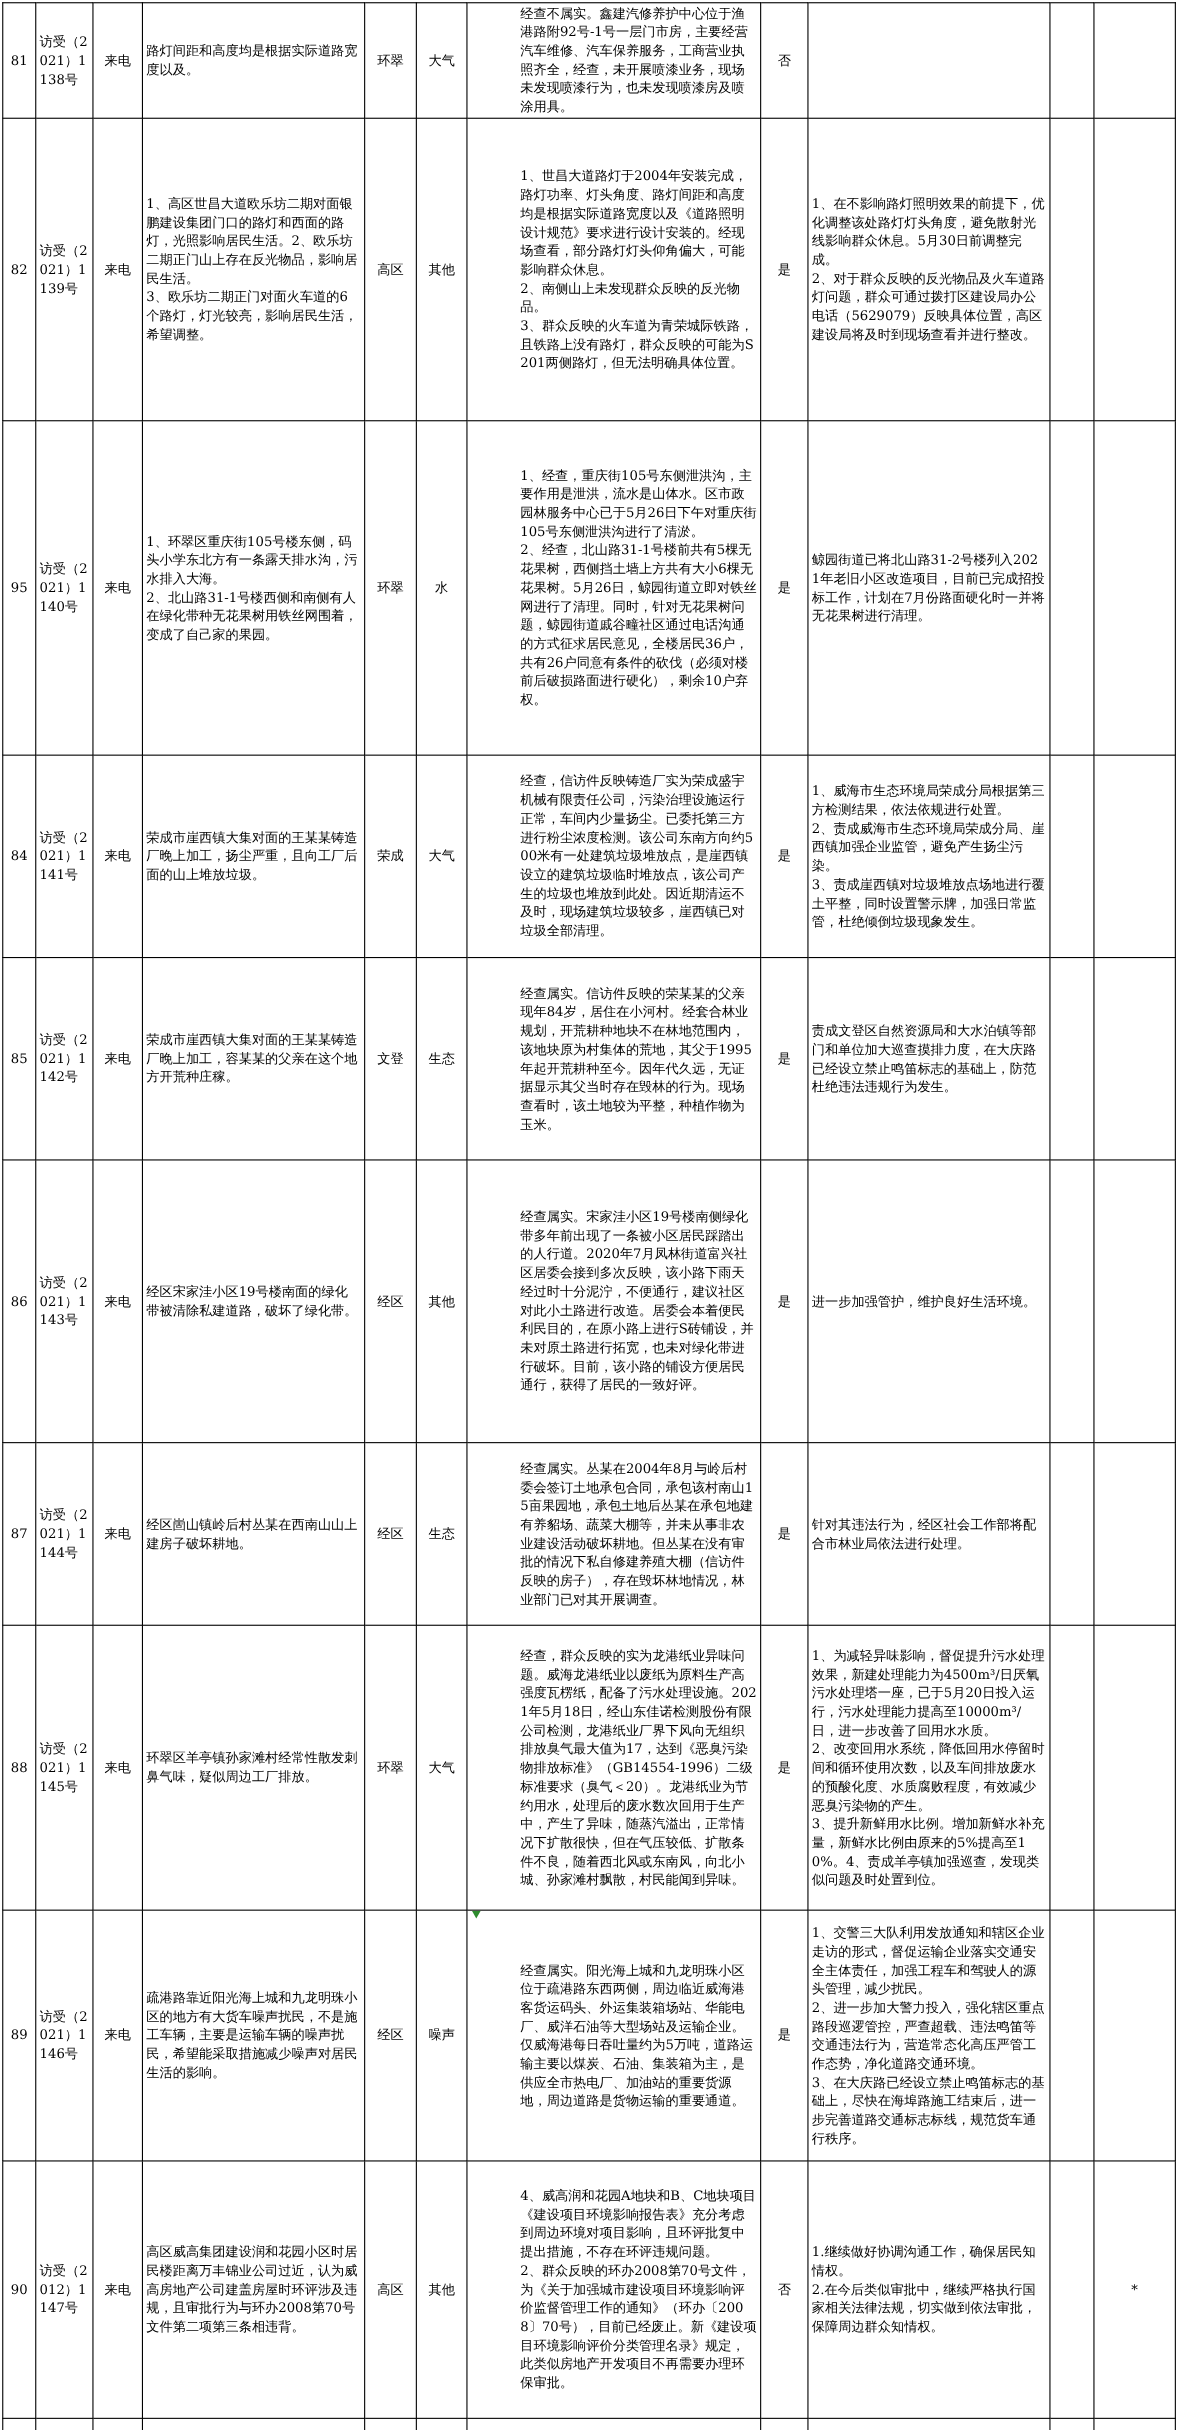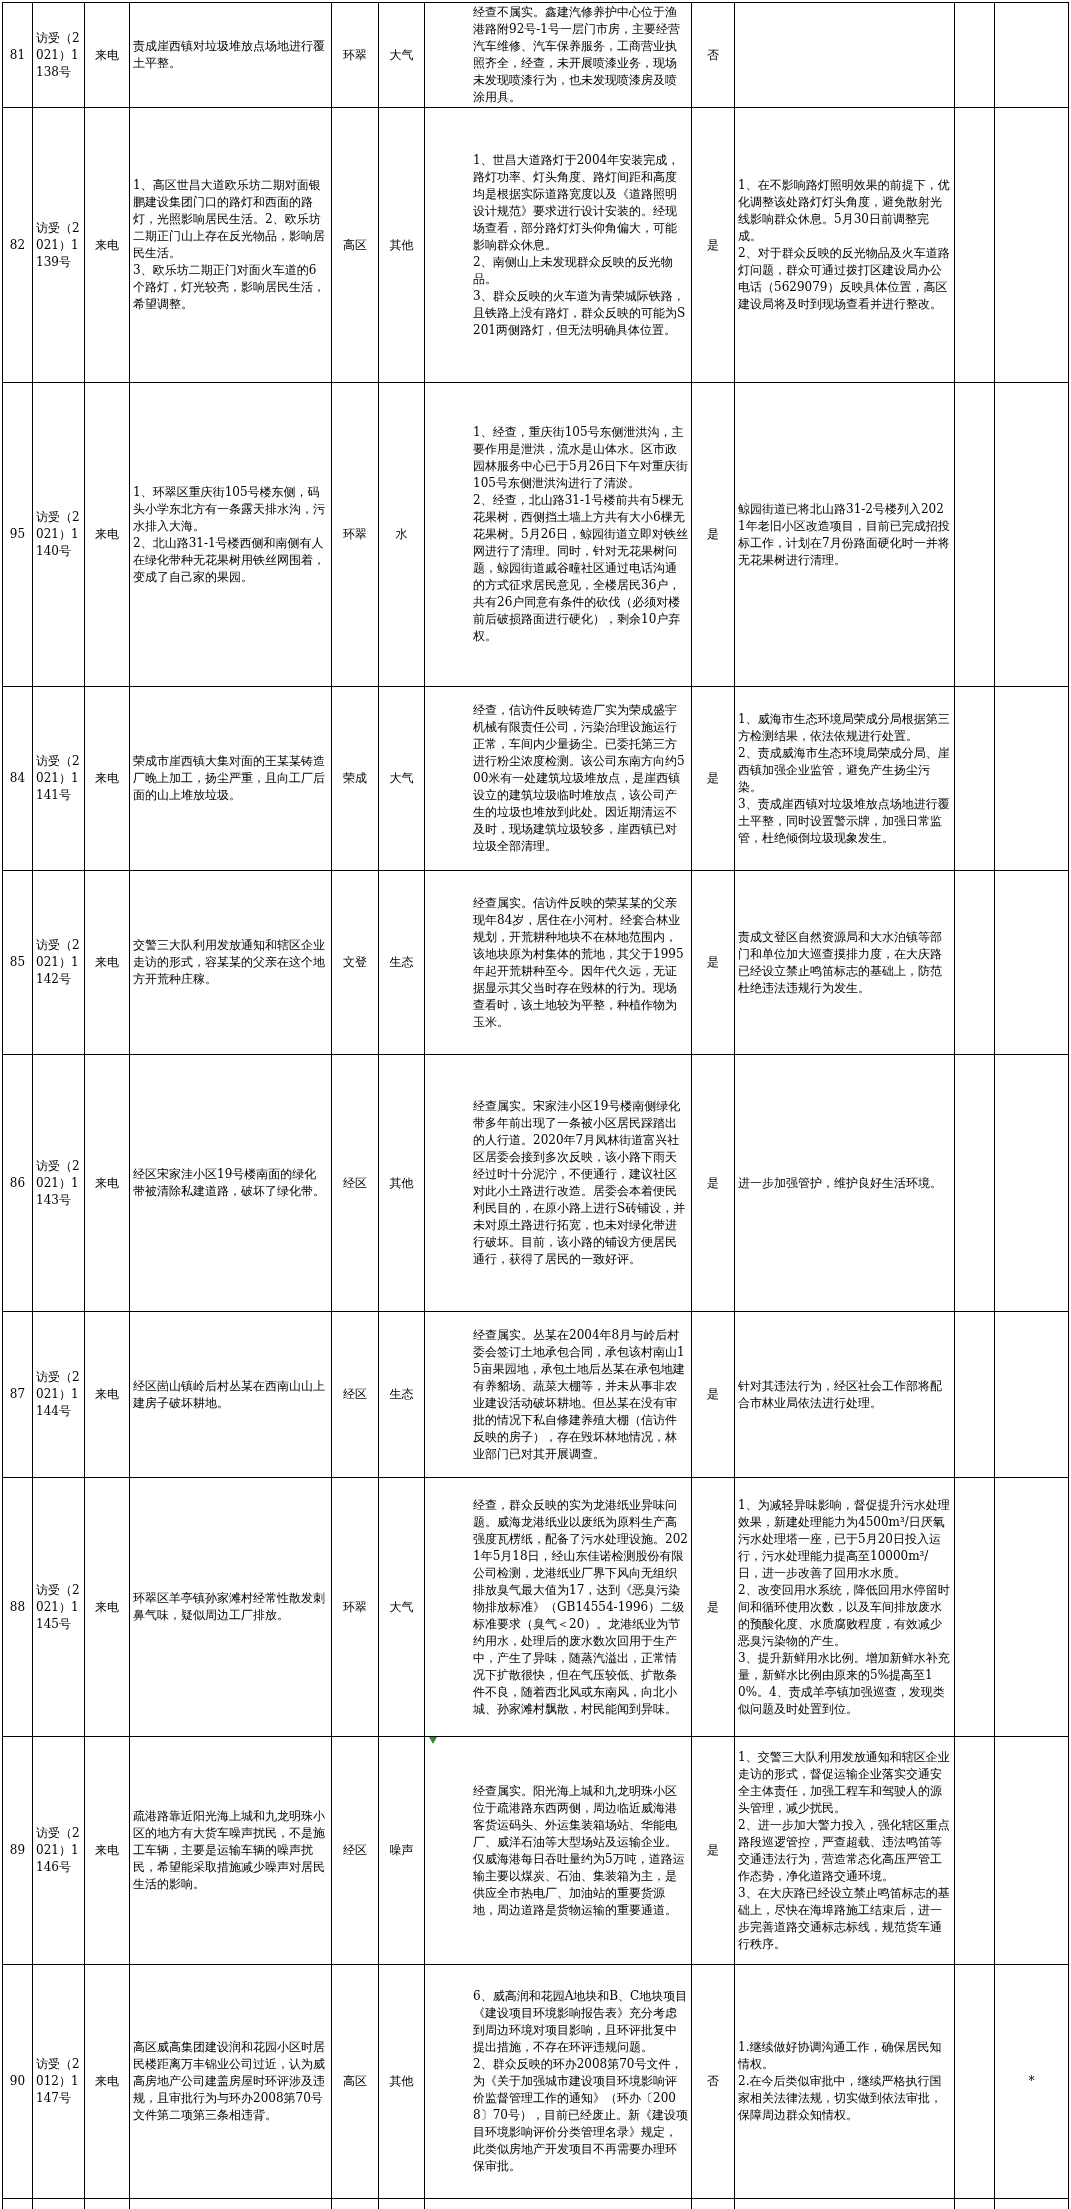--- a/index.html
+++ b/index.html
@@ -40,21 +40,21 @@
       <col style="width:43px">
       <col style="width:220px">
     <col style="width:40px">
       <col style="width:74px">
   </colgroup>
   <tbody id="table-body">
       <tr style="height: 101px;">
     <td class="center">81</td>
     <td class="text">访受（2021）1138号</td>
     <td class="center">来电</td>
-    <td class="text">责成崖西镇对垃圾堆放点场地进行覆土平整。</td>
+    <td class="text">路灯间距和高度均是根据实际道路宽度以及。</td>
     <td class="center">环翠</td>
     <td class="center">大气</td>
     <td class="text rel">经查不属实。鑫建汽修养护中心位于渔港路附92号-1号一层门市房，主要经营汽车维修、汽车保养服务，工商营业执照齐全，经查，未开展喷漆业务，现场未发现喷漆行为，也未发现喷漆房及喷涂用具。</td>
     <td class="center">否</td>
     <td class="text"></td>
     <td class="center"></td>
     <td class="center"></td>
   </tr>
       <tr style="height: 275px;">
     <td class="center">82</td>
@@ -100,21 +100,21 @@
     <td class="text">1、威海市生态环境局荣成分局根据第三方检测结果，依法依规进行处置。
 2、责成威海市生态环境局荣成分局、崖西镇加强企业监管，避免产生扬尘污染。
 3、责成崖西镇对垃圾堆放点场地进行覆土平整，同时设置警示牌，加强日常监管，杜绝倾倒垃圾现象发生。</td>
     <td class="center"></td>
     <td class="center"></td>
   </tr>
       <tr style="height: 184px;">
     <td class="center">85</td>
     <td class="text">访受（2021）1142号</td>
     <td class="center">来电</td>
-    <td class="text">交警三大队利用发放通知和辖区企业走访的形式，容某某的父亲在这个地方开荒种庄稼。</td>
+    <td class="text">荣成市崖西镇大集对面的王某某铸造厂晚上加工，容某某的父亲在这个地方开荒种庄稼。</td>
     <td class="center">文登</td>
     <td class="center">生态</td>
     <td class="text rel">经查属实。信访件反映的荣某某的父亲现年84岁，居住在小河村。经套合林业规划，开荒耕种地块不在林地范围内，该地块原为村集体的荒地，其父于1995年起开荒耕种至今。因年代久远，无证据显示其父当时存在毁林的行为。现场查看时，该土地较为平整，种植作物为玉米。</td>
     <td class="center">是</td>
     <td class="text">责成文登区自然资源局和大水泊镇等部门和单位加大巡查摸排力度，在大庆路已经设立禁止鸣笛标志的基础上，防范杜绝违法违规行为发生。</td>
     <td class="center"></td>
     <td class="center"></td>
   </tr>
       <tr style="height: 257px;">
     <td class="center">86</td>
@@ -172,21 +172,21 @@
     <td class="center"></td>
     <td class="center"></td>
   </tr>
       <tr style="height: 234px;">
     <td class="center">90</td>
     <td class="text">访受（2012）1147号</td>
     <td class="center">来电</td>
     <td class="text">高区威高集团建设润和花园小区时居民楼距离万丰锦业公司过近，认为威高房地产公司建盖房屋时环评涉及违规，且审批行为与环办2008第70号文件第二项第三条相违背。</td>
     <td class="center">高区</td>
     <td class="center">其他</td>
-    <td class="text rel">6、威高润和花园A地块和B、C地块项目《建设项目环境影响报告表》充分考虑到周边环境对项目影响，且环评批复中提出措施，不存在环评违规问题。
+    <td class="text rel">4、威高润和花园A地块和B、C地块项目《建设项目环境影响报告表》充分考虑到周边环境对项目影响，且环评批复中提出措施，不存在环评违规问题。
 2、群众反映的环办2008第70号文件，为《关于加强城市建设项目环境影响评价监督管理工作的通知》（环办〔2008〕70号），目前已经废止。新《建设项目环境影响评价分类管理名录》规定，此类似房地产开发项目不再需要办理环保审批。</td>
     <td class="center">否</td>
     <td class="text">1.继续做好协调沟通工作，确保居民知情权。
 2.在今后类似审批中，继续严格执行国家相关法律法规，切实做到依法审批，保障周边群众知情权。</td>
     <td class="center"></td>
     <td class="center">*</td>
   </tr>
       <tr style="height: 14px;">
     <td class="center"></td>
     <td class="text"></td>

